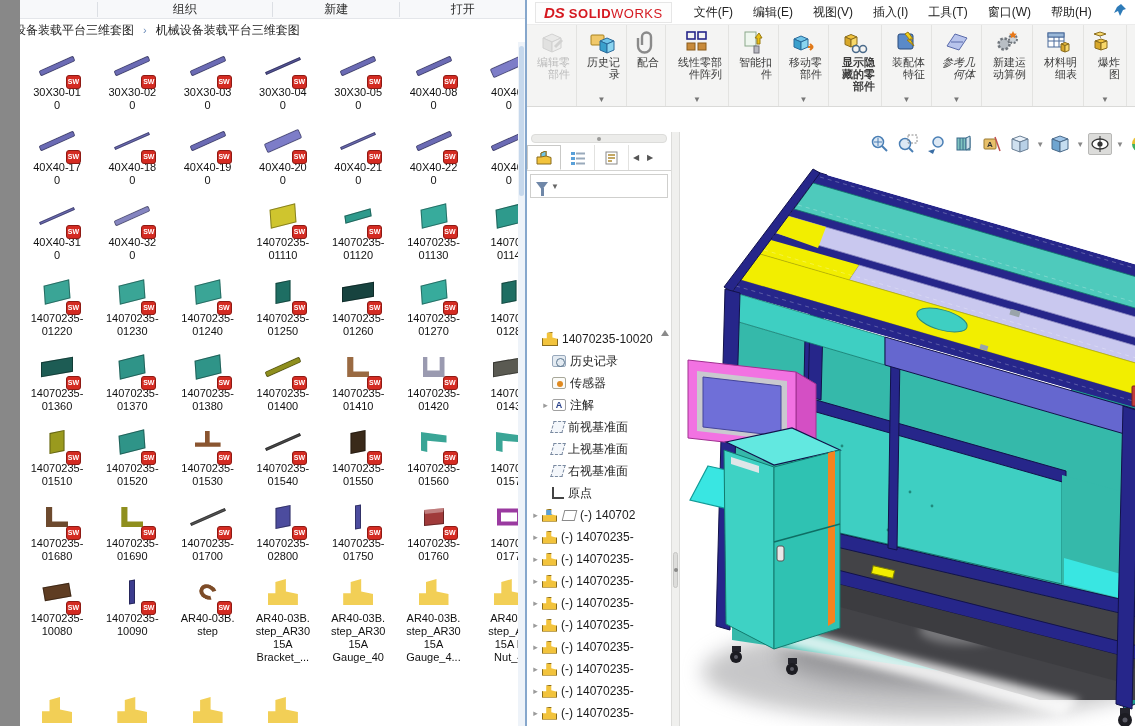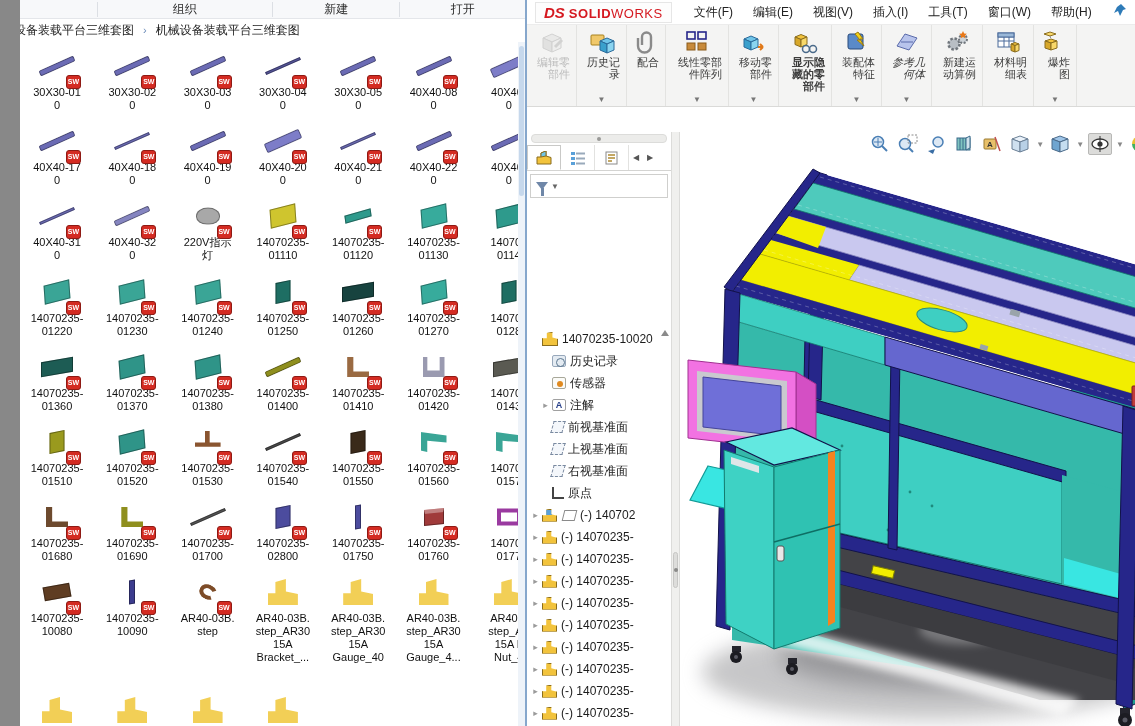--- a/index.html
+++ b/index.html
@@ -284,30 +284,20 @@
         <div class="cell" style="left: 73.3px; top: 156px;">
           <div class="gi">
             <div class="shape sh-bar" style="background: rgb(133, 133, 192);"></div>
             <div class="swb">SW</div>
           </div>
           <div class="glabel">
             <div>40X40-32</div>
             <div>0</div>
           </div>
         </div>
-        <div class="cell" style="left: 148.6px; top: 156px;">
-          <div class="gi">
-            <div class="shape sh-cyl" style="background: rgb(168, 168, 168);"></div>
-            <div class="swb">SW</div>
-          </div>
-          <div class="glabel">
-            <div>220V指示</div>
-            <div>灯</div>
-          </div>
-        </div>
         <div class="cell" style="left: 223.9px; top: 156px;">
           <div class="gi">
             <div class="shape sh-plate" style="background: rgb(207, 197, 46);"></div>
             <div class="swb">SW</div>
           </div>
           <div class="glabel">
             <div>14070235-</div>
             <div>01110</div>
           </div>
         </div>
@@ -784,20 +774,28 @@
         </div>
         <div class="rb">
           <div class="ric"><svg width="26" height="26" viewBox="0 0 26 26">
               <rect x="3" y="3" width="8" height="7" fill="none" stroke="#26268a" stroke-width="1.6"></rect>
               <rect x="14" y="3" width="8" height="7" fill="none" stroke="#26268a" stroke-width="1.6"></rect>
               <rect x="3" y="14" width="8" height="7" fill="#c88a3a" stroke="#8a5a1a"></rect>
               <rect x="14" y="14" width="8" height="7" fill="#c88a3a" stroke="#8a5a1a"></rect>
             </svg></div>
           <div class="rlb" style="width: 50px;">线性零部件阵列</div>
           <div class="car">▼</div>
+        </div>
+        <div class="rb">
+          <div class="ric"><svg width="26" height="26" viewBox="0 0 26 26">
+              <rect x="4" y="3" width="11" height="14" fill="#eef6ee" stroke="#8aa88a"></rect>
+              <path d="M18 4 l3 5 h-2 v6 h-3 v-6 h-2 z" fill="#e8c018" stroke="#9a7a10"></path>
+              <rect x="13" y="17" width="5" height="7" fill="#b8b8c0" stroke="#70707a"></rect>
+            </svg></div>
+          <div class="rlb" style="width: 37px;">智能扣件</div>
         </div>
         <div class="rb">
           <div class="ric"><svg width="26" height="26" viewBox="0 0 26 26">
               <polygon points="3,10 10,7 17,10 10,13" fill="#6fc4e8" stroke="#2a6a9a"></polygon>
               <polygon points="3,10 10,13 10,21 3,18" fill="#3aa0cc" stroke="#2a6a9a"></polygon>
               <polygon points="10,13 17,10 17,18 10,21" fill="#8ad4f0" stroke="#2a6a9a"></polygon>
               <path d="M17 18 h5 m0 0 l-3 -3 m3 3 l-3 3" stroke="#e07818" stroke-width="2" fill="none"></path>
             </svg></div>
           <div class="rlb" style="width: 37px;">移动零部件</div>
           <div class="car">▼</div>

